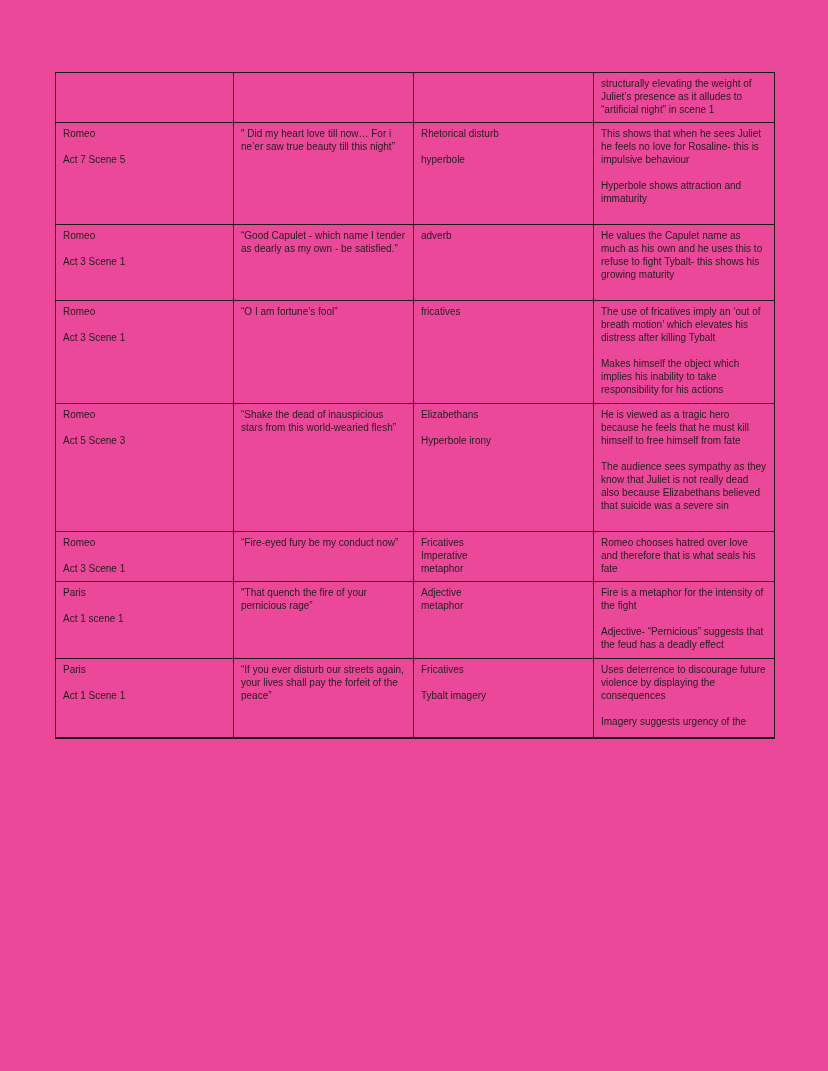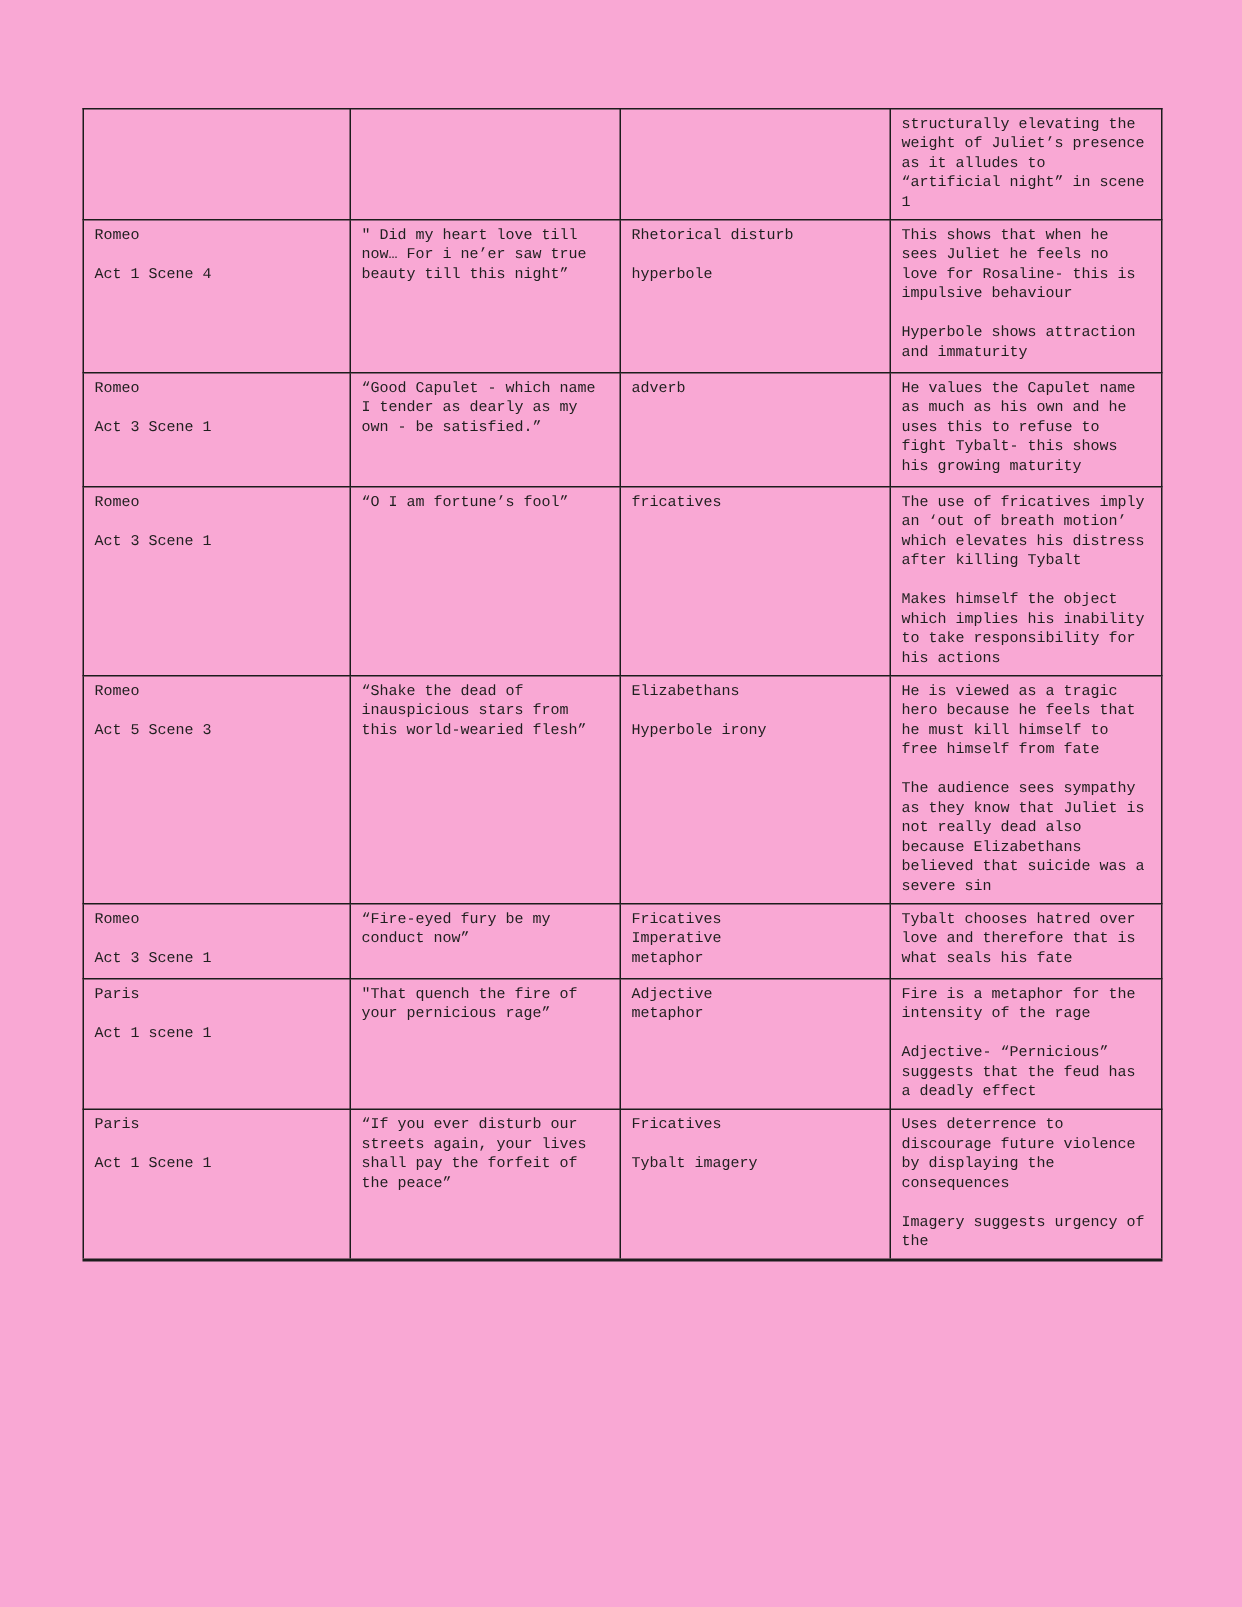--- a/index.html
+++ b/index.html
@@ -4,23 +4,23 @@
 <style>
   html, body {
     margin: 0;
     padding: 0;
     background: #ffffff;
   }
   .page {
     position: relative;
     width: 828px;
     height: 1071px;
-    background: #f9a8d4;
+    background: #ec4899;
     overflow: hidden;
-    font-family: Liberation Mono, monospace;
+    font-family: Liberation Sans, sans-serif;
   }
   .quote-table {
     position: absolute;
     left: 55px;
     top: 72px;
     width: 719px;
     border-collapse: collapse;
     table-layout: fixed;
   }
   .quote-table td {
@@ -72,21 +72,21 @@
           <td></td>
           <td></td>
           <td></td>
           <td>
             <p>structurally elevating the weight of Juliet’s presence as it alludes to “artificial night” in scene 1</p>
           </td>
         </tr>
         <tr>
           <td>
             <p>Romeo</p>
-            <p>Act 1 Scene 4</p>
+            <p>Act 7 Scene 5</p>
           </td>
           <td>
             <p>" Did my heart love till now… For i ne’er saw true beauty till this night”</p>
           </td>
           <td>
             <p>Rhetorical disturb</p>
             <p>hyperbole</p>
           </td>
           <td>
             <p>This shows that when he sees Juliet he feels no love for Rosaline- this is impulsive behaviour</p>
@@ -148,37 +148,37 @@
           </td>
           <td>
             <p>“Fire-eyed fury be my conduct now”</p>
           </td>
           <td>
             <p>Fricatives
 Imperative
 metaphor</p>
           </td>
           <td>
-            <p>Tybalt chooses hatred over love and therefore that is what seals his fate</p>
+            <p>Romeo chooses hatred over love and therefore that is what seals his fate</p>
           </td>
         </tr>
         <tr>
           <td>
             <p>Paris</p>
             <p>Act 1 scene 1</p>
           </td>
           <td>
             <p>"That quench the fire of your pernicious rage”</p>
           </td>
           <td>
             <p>Adjective
 metaphor</p>
           </td>
           <td>
-            <p>Fire is a metaphor for the intensity of the rage</p>
+            <p>Fire is a metaphor for the intensity of the fight</p>
             <p>Adjective- “Pernicious” suggests that the feud has a deadly effect</p>
           </td>
         </tr>
         <tr>
           <td>
             <p>Paris</p>
             <p>Act 1 Scene 1</p>
           </td>
           <td>
             <p>“If you ever disturb our streets again, your lives shall pay the forfeit of the peace”</p>

